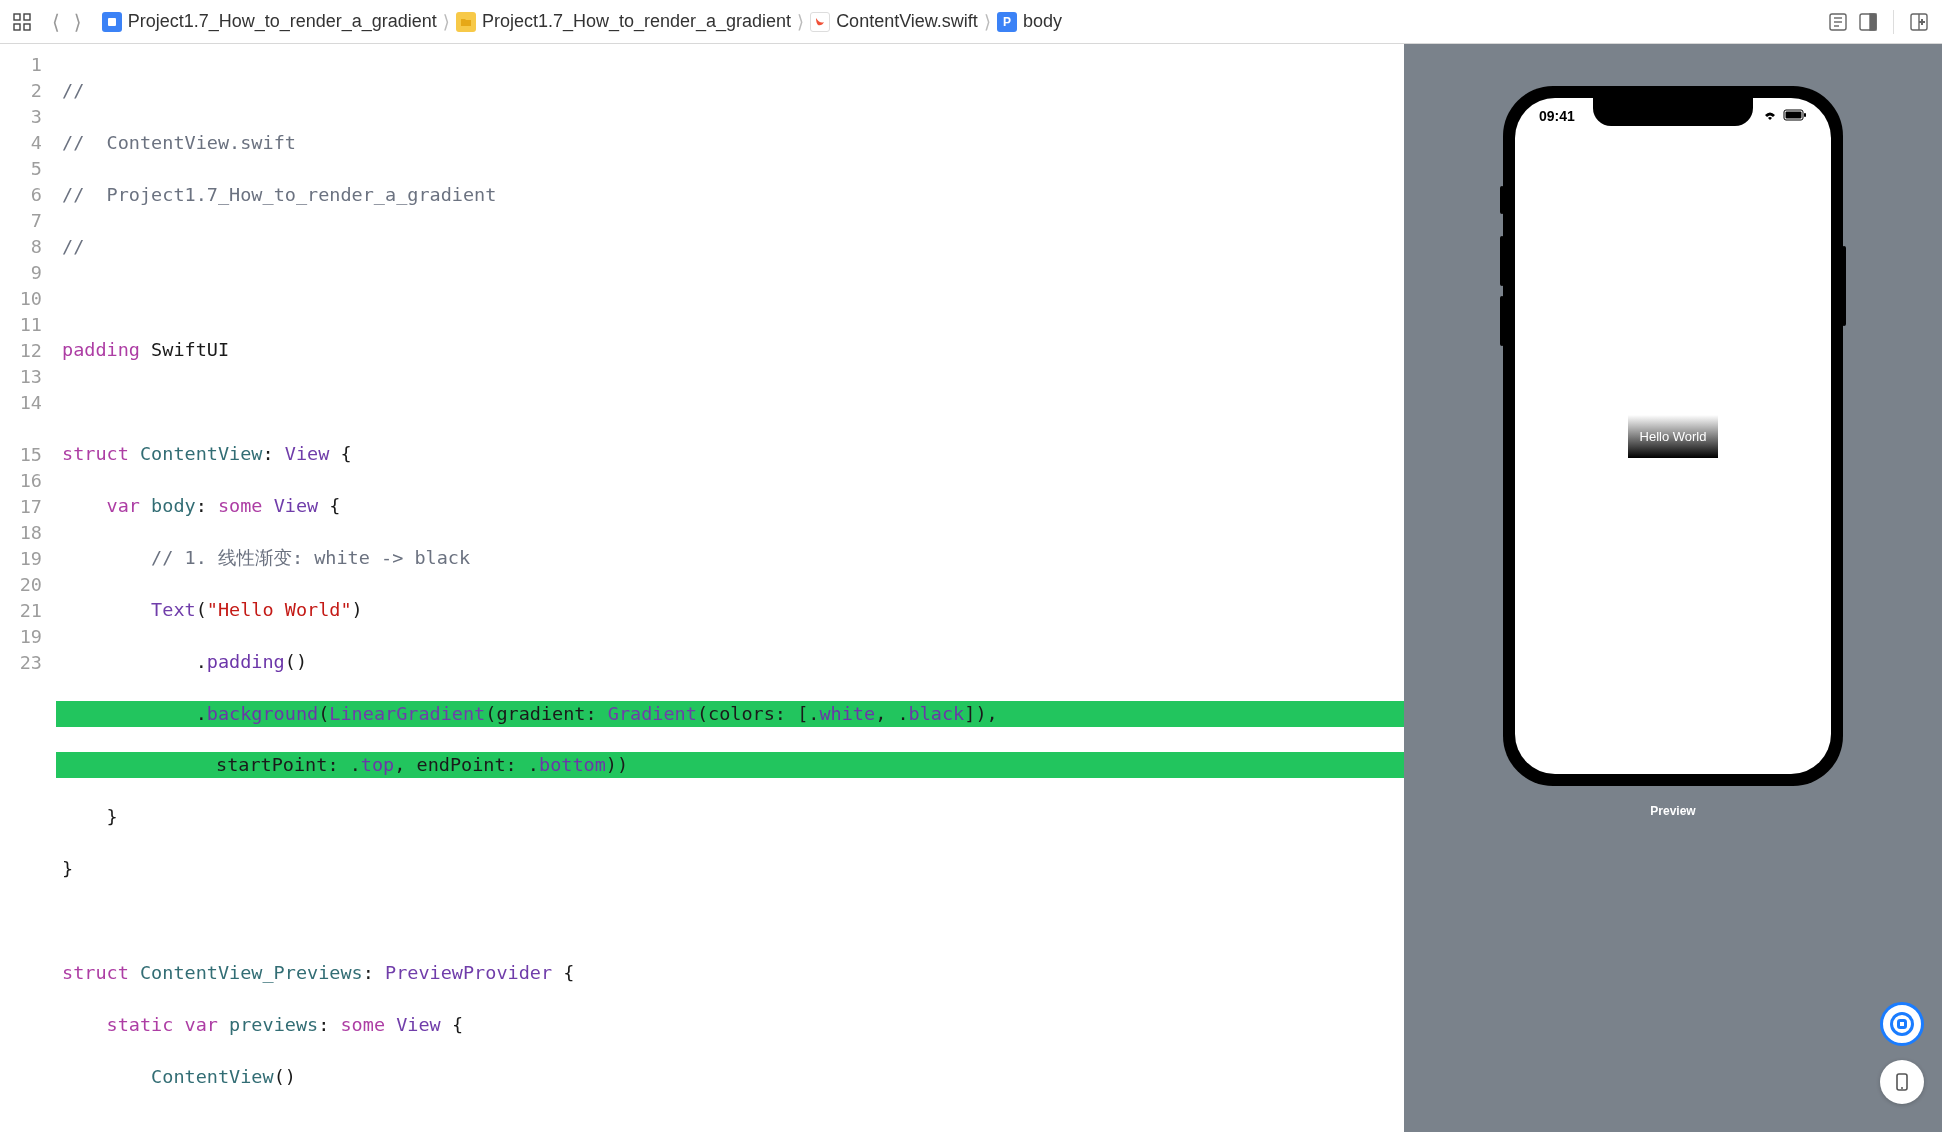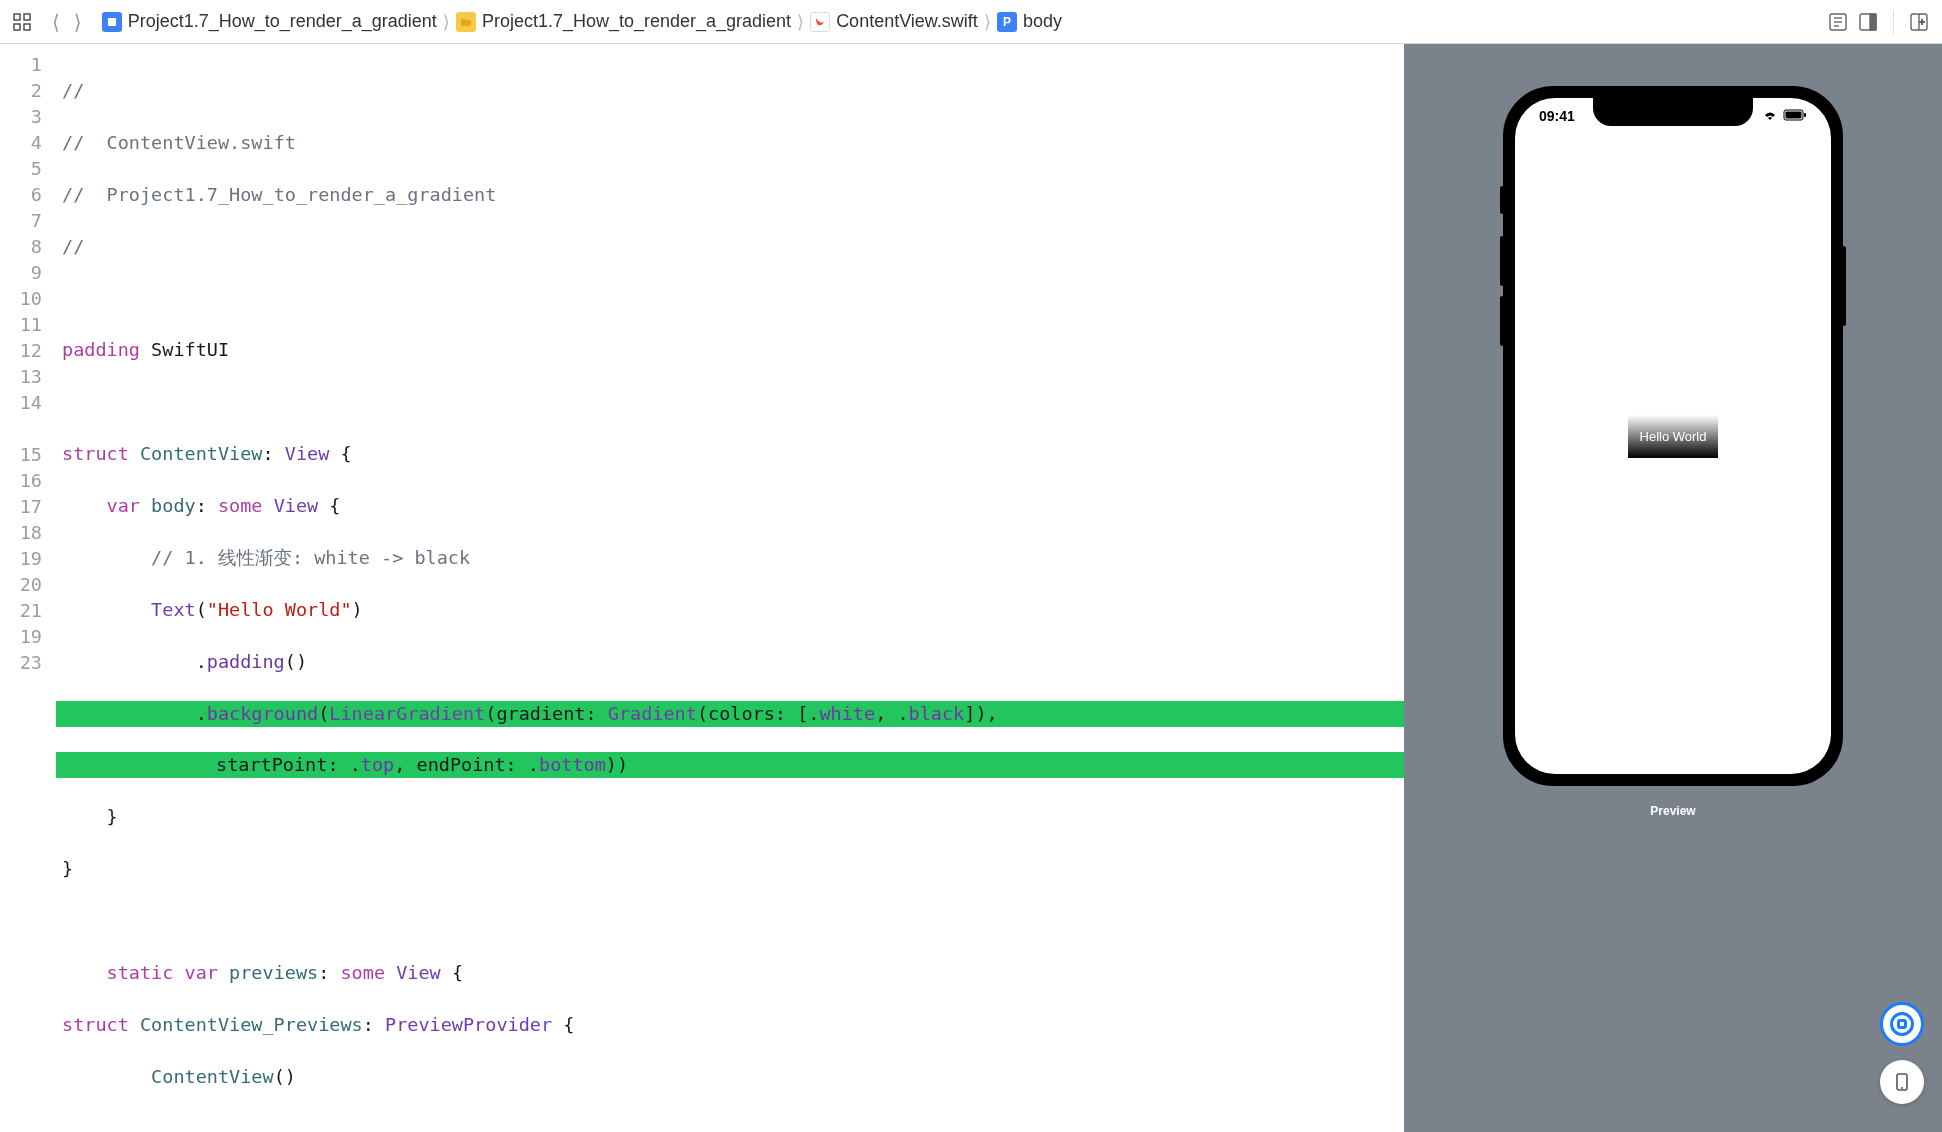--- a/index.html
+++ b/index.html
@@ -352,22 +352,22 @@
 <div class="code-line"><span class="c-keyword">struct</span><span class="c-teal"> ContentView</span><span class="c-plain">: </span><span class="c-purple">View</span><span class="c-plain"> {</span></div>
 <div class="code-line"><span class="c-keyword">    var</span><span class="c-teal"> body</span><span class="c-plain">: </span><span class="c-keyword">some</span><span class="c-purple"> View</span><span class="c-plain"> {</span></div>
 <div class="code-line"><span class="c-comment">        // 1. 线性渐变: white -&gt; black</span></div>
 <div class="code-line"><span class="c-purple">        Text</span><span class="c-plain">(</span><span class="c-string">"Hello World"</span><span class="c-plain">)</span></div>
 <div class="code-line"><span class="c-plain">            .</span><span class="c-method">padding</span><span class="c-plain">()</span></div>
 <div class="code-line hl"><span class="c-plain">            .</span><span class="c-method">background</span><span class="c-plain">(</span><span class="c-purple">LinearGradient</span><span class="c-plain">(gradient: </span><span class="c-purple">Gradient</span><span class="c-plain">(colors: [.</span><span class="c-method">white</span><span class="c-plain">, .</span><span class="c-method">black</span><span class="c-plain">]),</span></div>
 <div class="code-line hl wrapped"><span class="c-plain">startPoint: .</span><span class="c-method">top</span><span class="c-plain">, endPoint: .</span><span class="c-method">bottom</span><span class="c-plain">))</span></div>
 <div class="code-line"><span class="c-plain">    }</span></div>
 <div class="code-line"><span class="c-plain">}</span></div>
 <div class="code-line"></div>
+<div class="code-line"><span class="c-keyword">struct</span><span class="c-teal"> ContentView_Previews</span><span class="c-plain">: </span><span class="c-purple">PreviewProvider</span><span class="c-plain"> {</span></div>
 <div class="code-line"><span class="c-keyword">    static</span><span class="c-keyword"> var</span><span class="c-teal"> previews</span><span class="c-plain">: </span><span class="c-keyword">some</span><span class="c-purple"> View</span><span class="c-plain"> {</span></div>
-<div class="code-line"><span class="c-keyword">struct</span><span class="c-teal"> ContentView_Previews</span><span class="c-plain">: </span><span class="c-purple">PreviewProvider</span><span class="c-plain"> {</span></div>
 <div class="code-line"><span class="c-plain">        </span><span class="c-teal">ContentView</span><span class="c-plain">()</span></div>
 
 
 
     </div>
   </div>
 
   <div class="preview-panel">
     <div class="phone">
       <div class="side-btn b1"></div>

